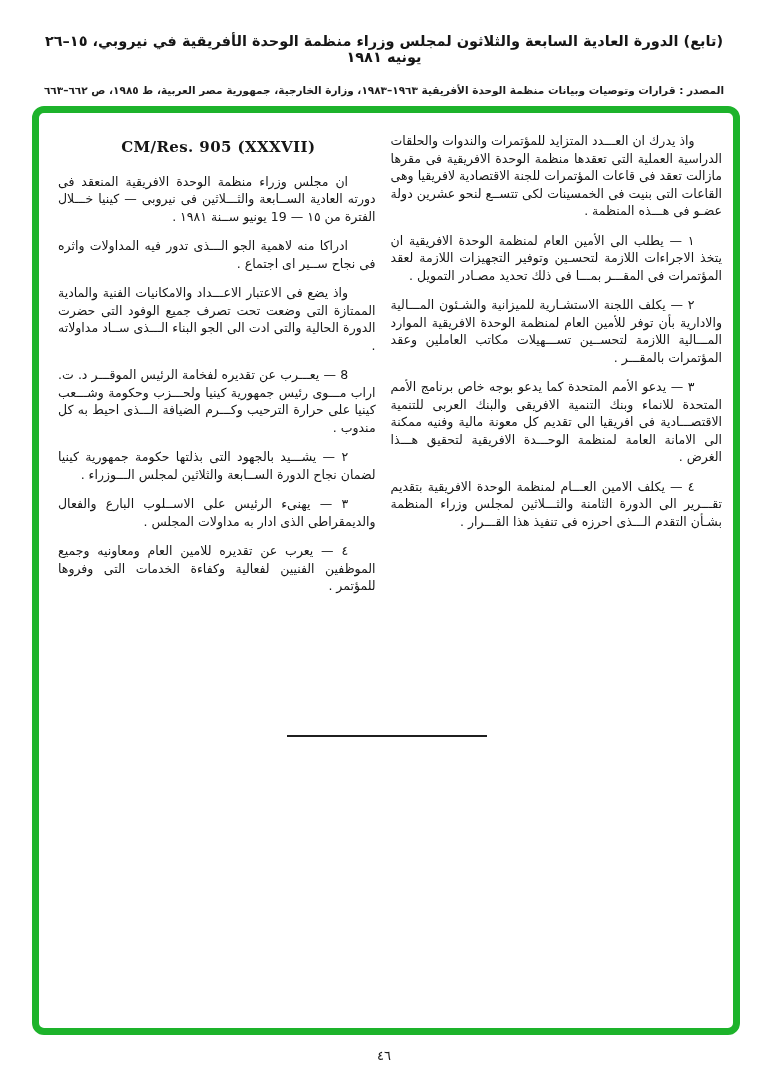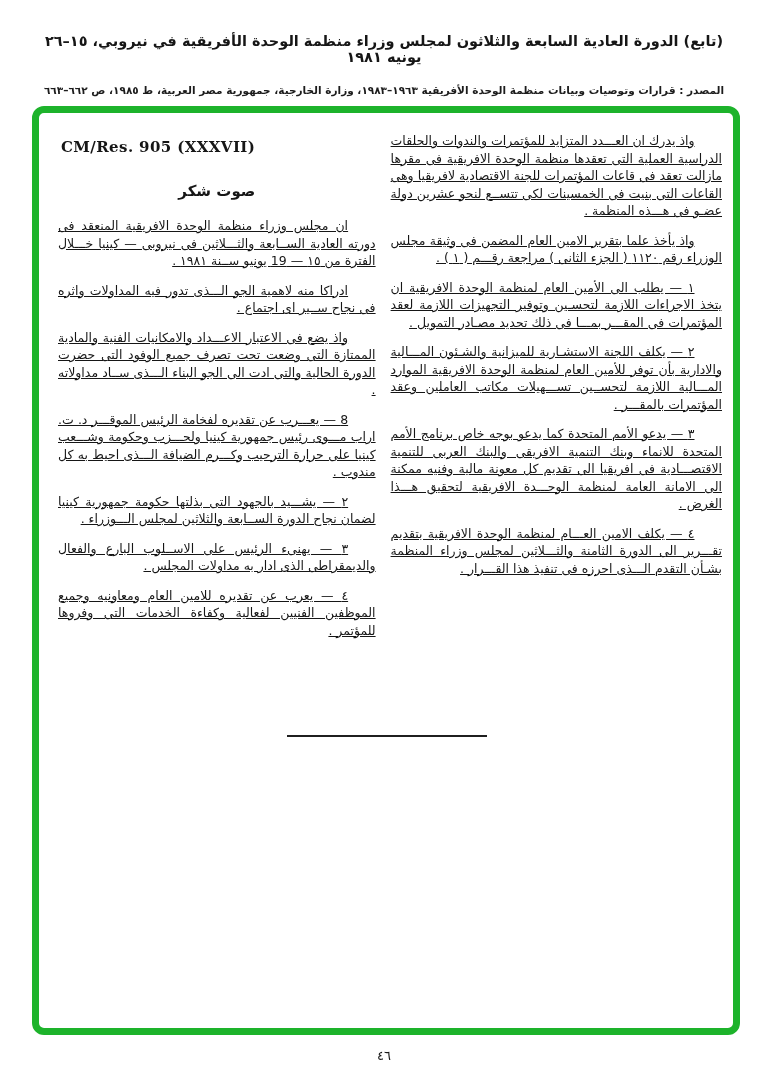--- a/index.html
+++ b/index.html
@@ -35,25 +35,25 @@
     padding:19px 11px 0 19px;
   }
   .col {
     font-size:12.5px;
     line-height:17.5px;
     text-align:justify;
     direction:rtl;
   }
   .col-right { width:336px; }
   .col-left  { width:322px; }
-  .col p { margin-bottom:12px; text-indent:2.2em;text-decoration:underline; }
+  .col p { margin-bottom:12px; text-indent:2.2em; }
   .col p:last-child { margin-bottom:0; }
 
   .doc-ref {
-    direction:ltr; text-align:left;
+    direction:ltr; text-align:center;
     font-family:"DejaVu Serif", serif;
     font-weight:bold; font-size:15px;
     letter-spacing:0.4px;
     margin:7px 0 16px 3px;
   }
   .res-title {
     text-align:center;
     font-size:15px; font-weight:bold;
     margin:26px 0 17px 0;
   }
@@ -80,30 +80,28 @@
 <header class="page-header">
   <div class="hdr-line1">(تابع) الدورة العادية السابعة والثلاثون لمجلس وزراء منظمة الوحدة الأفريقية في نيروبي، ١٥–٢٦ يونيه ١٩٨١</div>
   <div class="hdr-line2">المصدر : قرارات وتوصيات وبيانات منظمة الوحدة الأفريقية ١٩٦٣–١٩٨٣، وزارة الخارجية، جمهورية مصر العربية، ط ١٩٨٥، ص ٦٦٢–٦٦٣</div>
 </header>
 
 <div class="frame" style="border-color: rgb(29, 179, 43);">
   <div class="columns">
 
     <section class="col col-right">
       <p>واذ يدرك ان العـــدد المتزايد للمؤتمرات والندوات والحلقات الدراسية العملية التى تعقدها منظمة الوحدة الافريقية فى مقرها مازالت تعقد فى قاعات المؤتمرات للجنة الاقتصادية لافريقيا وهى القاعات التى بنيت فى الخمسينات لكى تتســع لنحو عشرين دولة عضـو فى هـــذه المنظمة .</p>
-      <p>واذ يأخذ علما بتقرير الامين العام المضمن فى وثيقة مجلس الوزراء رقم ١١٢٠ ( الجزء الثانى ) مراجعة رقـــم ( ١ ) .</p>
       <p>١ — يطلب الى الأمين العام لمنظمة الوحدة الافريقية ان يتخذ الاجراءات اللازمة لتحسـين وتوفير التجهيزات اللازمة لعقد المؤتمرات فى المقـــر بمـــا فى ذلك تحديد مصـادر التمويل .</p>
       <p>٢ — يكلف اللجنة الاستشـارية للميزانية والشـئون المـــالية والادارية بأن توفر للأمين العام لمنظمة الوحدة الافريقية الموارد المـــالية اللازمة لتحســين تســـهيلات مكاتب العاملين وعقد المؤتمرات بالمقـــر .</p>
       <p>٣ — يدعو الأمم المتحدة كما يدعو بوجه خاص برنامج الأمم المتحدة للانماء وبنك التنمية الافريقى والبنك العربى للتنمية الاقتصـــادية فى افريقيا الى تقديم كل معونة مالية وفنيه ممكنة الى الامانة العامة لمنظمة الوحـــدة الافريقية لتحقيق هـــذا الغرض .</p>
       <p>٤ — يكلف الامين العـــام لمنظمة الوحدة الافريقية بتقديم تقـــرير الى الدورة الثامنة والثـــلاثين لمجلس وزراء المنظمة بشـأن التقدم الـــذى احرزه فى تنفيذ هذا القـــرار .</p>
     </section>
 
     <section class="col col-left">
       <div class="doc-ref">CM/Res. 905 (XXXVII)</div>
-      <h2 class="res-title">صوت شكر</h2>
       <p>ان مجلس وزراء منظمة الوحدة الافريقية المنعقد فى دورته العادية الســابعة والثـــلاثين فى نيروبى — كينيا خـــلال الفترة من ١٥ — 19 يونيو ســنة ١٩٨١ .</p>
       <p>ادراكا منه لاهمية الجو الـــذى تدور فيه المداولات واثره فى نجاح ســير اى اجتماع .</p>
       <p>واذ يضع فى الاعتبار الاعـــداد والامكانيات الفنية والمادية الممتازة التى وضعت تحت تصرف جميع الوفود التى حضرت الدورة الحالية والتى ادت الى الجو البناء الـــذى ســاد مداولاته .</p>
       <p>8 — يعـــرب عن تقديره لفخامة الرئيس الموقـــر د. ت. اراب مـــوى رئيس جمهورية كينيا ولحـــزب وحكومة وشـــعب كينيا على حرارة الترحيب وكـــرم الضيافة الـــذى احيط به كل مندوب .</p>
       <p>٢ — يشـــيد بالجهود التى بذلتها حكومة جمهورية كينيا لضمان نجاح الدورة الســابعة والثلاثين لمجلس الـــوزراء .</p>
       <p>٣ — يهنىء الرئيس على الاســلوب البارع والفعال والديمقراطى الذى ادار به مداولات المجلس .</p>
       <p>٤ — يعرب عن تقديره للامين العام ومعاونيه وجميع الموظفين الفنيين لفعالية وكفاءة الخدمات التى وفروها للمؤتمر .</p>
     </section>
 
   </div>

